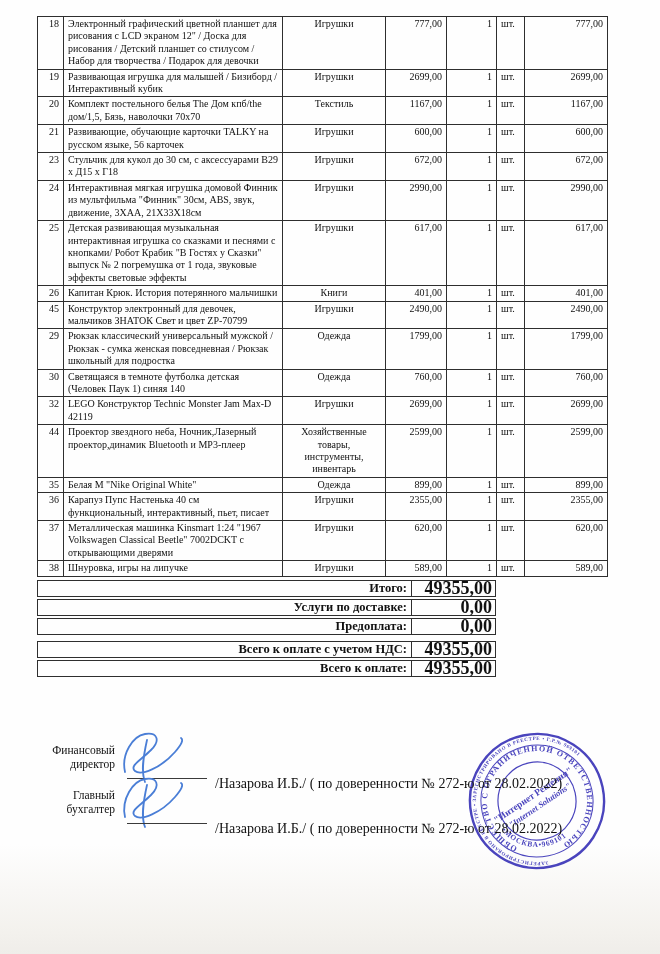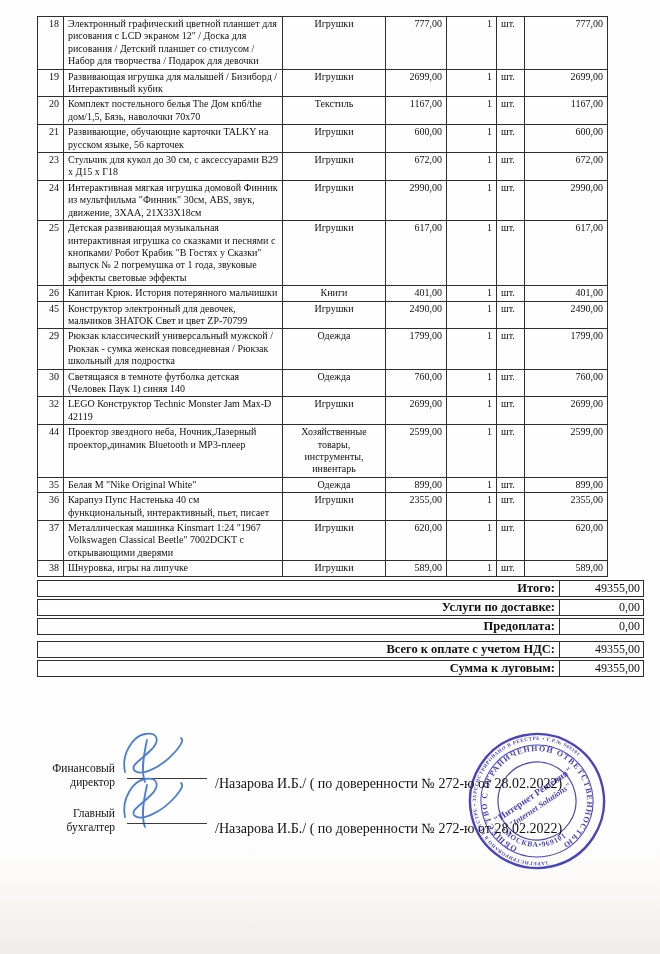--- a/index.html
+++ b/index.html
@@ -23,40 +23,40 @@
   table.items td {
     border:1.5px solid #2e2e2e; padding:1px 4px; vertical-align:top;
     overflow:hidden;
   }
   td.c-num   { text-align:right; padding-right:3px; }
   td.c-cat   { text-align:center; }
   td.c-price, td.c-qty, td.c-total { text-align:right; }
   td.c-unit  { text-align:left; padding-left:2px; padding-right:2px; }
 
   
-  .totals { width:607px; margin-top:3px; }
+  .totals { width:459px; margin-top:3px; }
   .total-row {
     display:flex; border:1.8px solid #2e2e2e; margin-bottom:2px;
     height:15px; align-items:center;
   }
   .total-row:nth-child(4) { margin-top:6px; }
   .total-label {
     flex:1; text-align:right; font-weight:bold; font-size:12.5px;
     padding-right:4px; border-right:1.8px solid #2e2e2e; line-height:15px;
   }
   .total-value {
-    width:80px; text-align:right; font-weight:normal; font-size:12px;
+    width:80px; text-align:right; font-weight:bold; font-size:18px;
     padding-right:3px; line-height:15px;
   }
 
   
   .signatures { position:absolute; left:37px; top:742px; width:430px; z-index:2; }
   .sig-row { position:relative; height:45px; }
   .sig-role {
-    position:absolute; left:0; top:20px; width:78px;
+    position:absolute; left:0; top:2px; width:78px;
     text-align:right; font-size:11.5px; line-height:13.5px;
   }
   .sig-line {
     position:absolute; left:90px; top:36px; width:80px;
     border-bottom:1.5px solid #3a3a3a;
   }
   .sig-note { position:absolute; left:178px; top:34px; font-size:14px; white-space:nowrap; }
   .sig-scribble { position:absolute; left:80px; top:-14px; }
 
   
@@ -276,21 +276,21 @@
     <div class="total-label">Предоплата:</div>
     <div class="total-value">0,00</div>
   </div>
 
   <div class="total-row">
     <div class="total-label">Всего к оплате с учетом НДС:</div>
     <div class="total-value">49355,00</div>
   </div>
 
   <div class="total-row">
-    <div class="total-label">Сумма к луговым:</div>
+    <div class="total-label">Всего к оплате:</div>
     <div class="total-value">49355,00</div>
   </div>
 </div>
   </div>
 
   <div class="signatures">
 
     <div class="sig-row">
       <svg class="sig-scribble" width="100" height="58" viewBox="0 0 100 58">
         <g fill="none" stroke="#4a7ed6" stroke-width="1.8" stroke-linecap="round">

